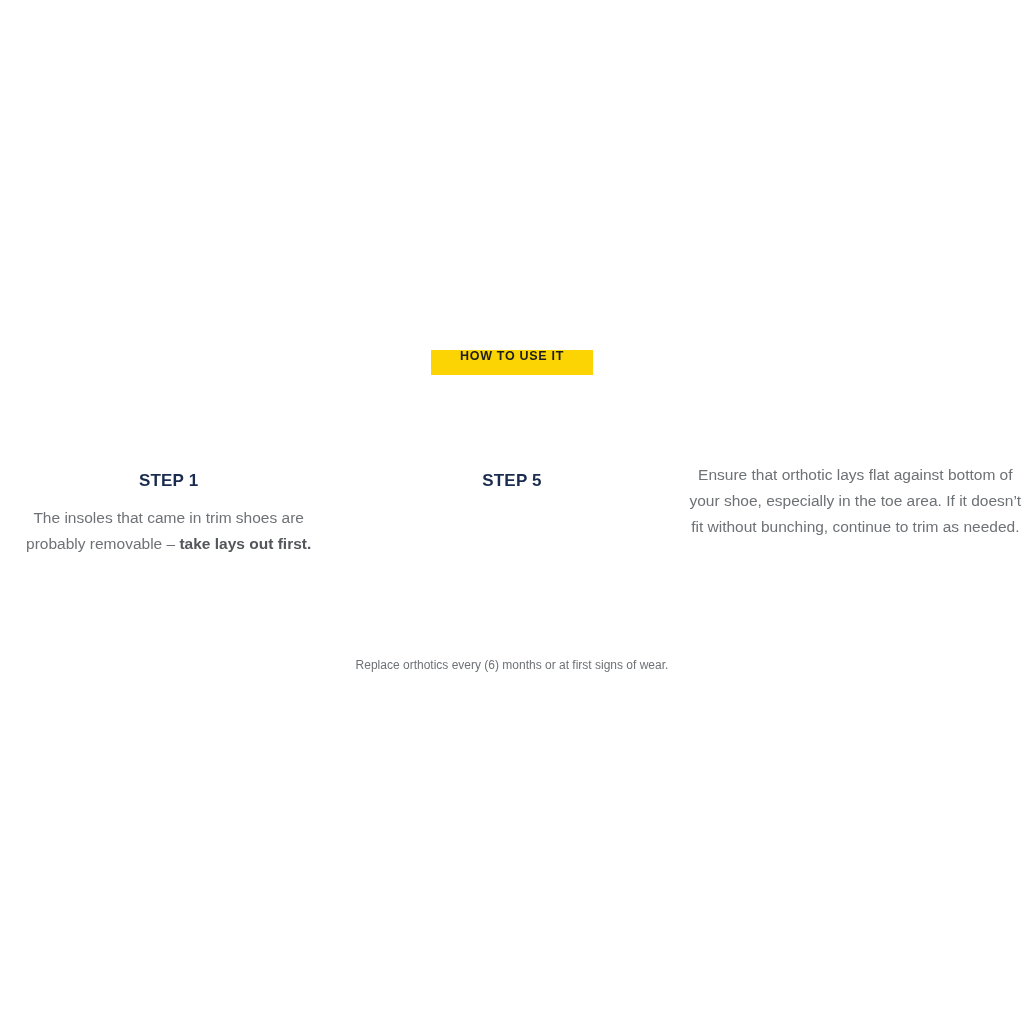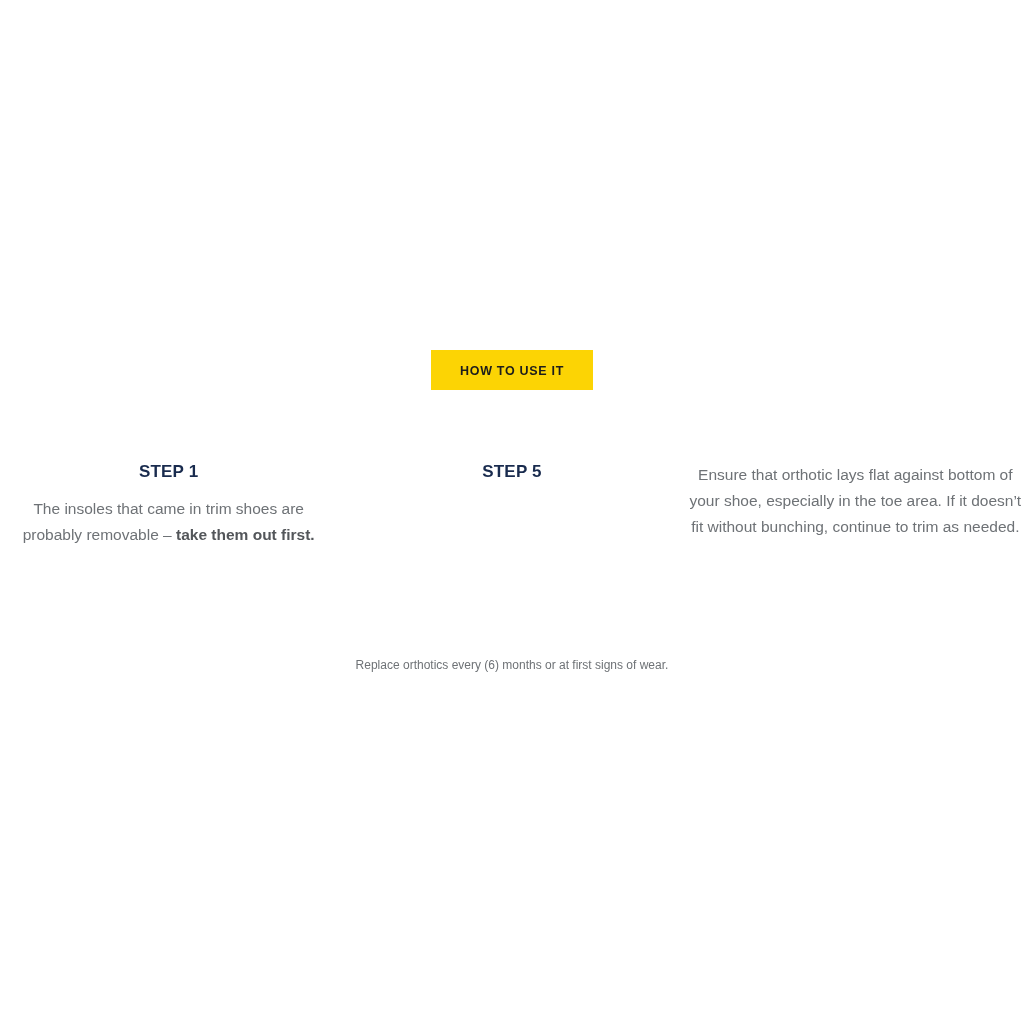--- a/index.html
+++ b/index.html
@@ -32,21 +32,21 @@
     justify-content: center;
   }
   .cta-button {
     display: inline-block;
     background: #fcd404;
     color: #1d1d1b;
     font-size: 12.5px;
     font-weight: bold;
     letter-spacing: 0.7px;
     line-height: 1;
-    padding: 15px 29px 12px 29px;
+    padding: 0 29px 12px 29px;
     border: none;
     text-align: center;
     cursor: pointer;
     font-family: "Liberation Sans", sans-serif;
   }
 
   
   .steps {
     position: absolute;
     left: 0;
@@ -63,21 +63,21 @@
   .step-col.c1 { padding: 0 2px; }
   .step-col.c2 { padding: 0 8px; }
   .step-col.c3 { padding: 0 2px; }
 
   .step-title {
     color: #192b4e;
     font-size: 17px;
     font-weight: bold;
     letter-spacing: 0.2px;
     line-height: 1.2;
-    margin: 0 0 14px 0;
+    margin: 9px 0 14px 0;
   }
   .step-body {
     color: #6e7276;
     font-size: 15.5px;
     line-height: 26px;
     margin: 0;
   }
   .step-body b {
     color: #53565a;
     font-weight: bold;
@@ -101,21 +101,21 @@
 <div class="page">
 
   <div class="cta-wrap">
     <button class="cta-button">HOW TO USE IT</button>
   </div>
 
   <div class="steps">
 
     <div class="step-col c1">
       <div class="step-title">STEP 1</div>
-      <p class="step-body"><span>The insoles that came in trim shoes are probably removable – </span><b>take them out first.</b><span></span></p>
+      <p class="step-body"><span>The insoles that came in trim shoes are probably removable – </span><b>take lays out first.</b><span></span></p>
     </div>
 
     <div class="step-col c2">
       <div class="step-title">STEP 5</div>
     </div>
 
     <div class="step-col c3">
       <p class="step-body"><span>Ensure that orthotic lays flat against bottom of your shoe, especially in the toe area. If it doesn’t fit without bunching, continue to trim as needed.</span><b></b><span></span></p>
     </div>
 

